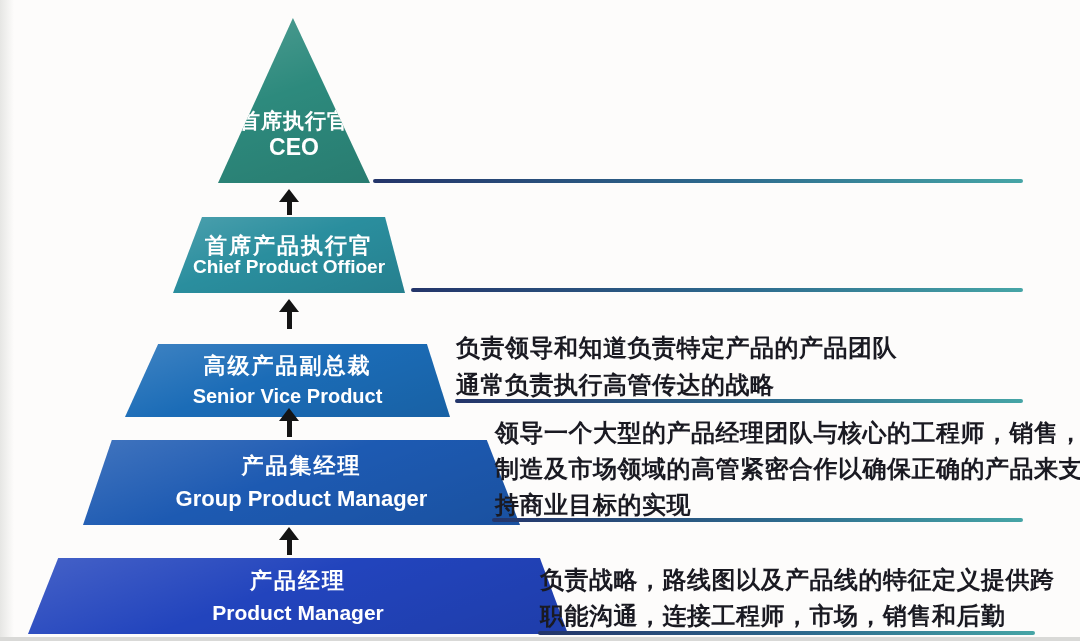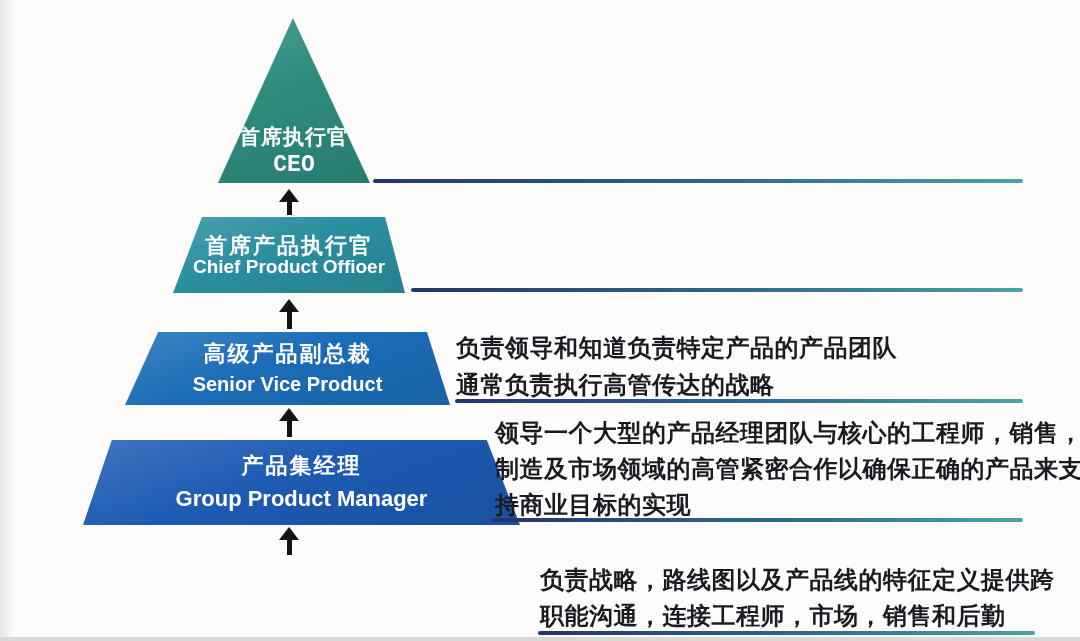--- a/index.html
+++ b/index.html
@@ -12,21 +12,21 @@
   
   .lvl{position:absolute;display:flex;flex-direction:column;align-items:center;
        justify-content:center;gap:7px;color:#fff;text-align:center;}
   .lvl::after{content:"";position:absolute;inset:0;pointer-events:none;
        background:linear-gradient(160deg,rgba(255,255,255,.16),rgba(255,255,255,0) 45%,rgba(0,0,0,.10));}
   .zh{font-size:22px;font-weight:700;letter-spacing:2px;line-height:1;position:relative;z-index:1;}
   .en{font-size:20px;font-weight:700;line-height:1;position:relative;z-index:1;}
 
   .l1{left:218px;top:18px;width:152px;height:165px;
       clip-path:polygon(49.3% 0,100% 100%,0 100%);
-      justify-content:flex-end;padding-bottom:6px;box-sizing:border-box;gap:5px;font-family:Liberation Mono, monospace;}
+      justify-content:flex-end;padding-bottom:24px;box-sizing:border-box;gap:5px;}
   .l1 .zh{font-size:21px;letter-spacing:1px;}
   .l1 .en{font-size:23px;text-align:right;}
   .l2{left:173px;top:217px;width:232px;height:76px;
       clip-path:polygon(12.5% 0,91.4% 0,100% 100%,0 100%);gap:0;}
   .l2 .en{font-size:19px;}
   .l3{left:125px;top:332px;width:325px;height:73px;
       clip-path:polygon(10.2% 0,92.9% 0,100% 100%,0 100%);gap:9px;}
   .l4{left:83px;top:440px;width:437px;height:85px;
       clip-path:polygon(6.6% 0,92.4% 0,100% 100%,0 100%);gap:11px;}
   .l4 .en{font-size:22px;}
@@ -68,27 +68,31 @@
   <div class="edge-bottom"></div>
 
   <div class="lvl l1" style="background-color: rgb(45, 138, 125);">
     <div class="zh">首席执行官</div>
     <div class="en">CEO</div>
   </div>
   <div class="lvl l2" style="background-color: rgb(42, 142, 158);">
     <div class="zh">首席产品执行官</div>
     <div class="en">Chief Product Offioer</div>
   </div>
-  <div class="lvl l3" style="background-color: rgb(27, 108, 183);">
+  <div class="lvl l3" style="background-color: rgb(27, 108, 183); margin-top: 12px;">
     <div class="zh">高级产品副总裁</div>
     <div class="en">Senior Vice Product</div>
   </div>
   <div class="lvl l4" style="background-color: rgb(29, 90, 178);">
     <div class="zh">产品集经理</div>
     <div class="en">Group Product Manager</div>
+  </div>
+  <div class="lvl l5" style="background-color: rgb(34, 68, 189);">
+    <div class="zh">产品经理</div>
+    <div class="en">Product Manager</div>
   </div>
 
   <div class="arrow a1">
       <div class="head"></div>
       <div class="stem"></div>
     </div>
   <div class="arrow a2">
       <div class="head"></div>
       <div class="stem"></div>
     </div>

